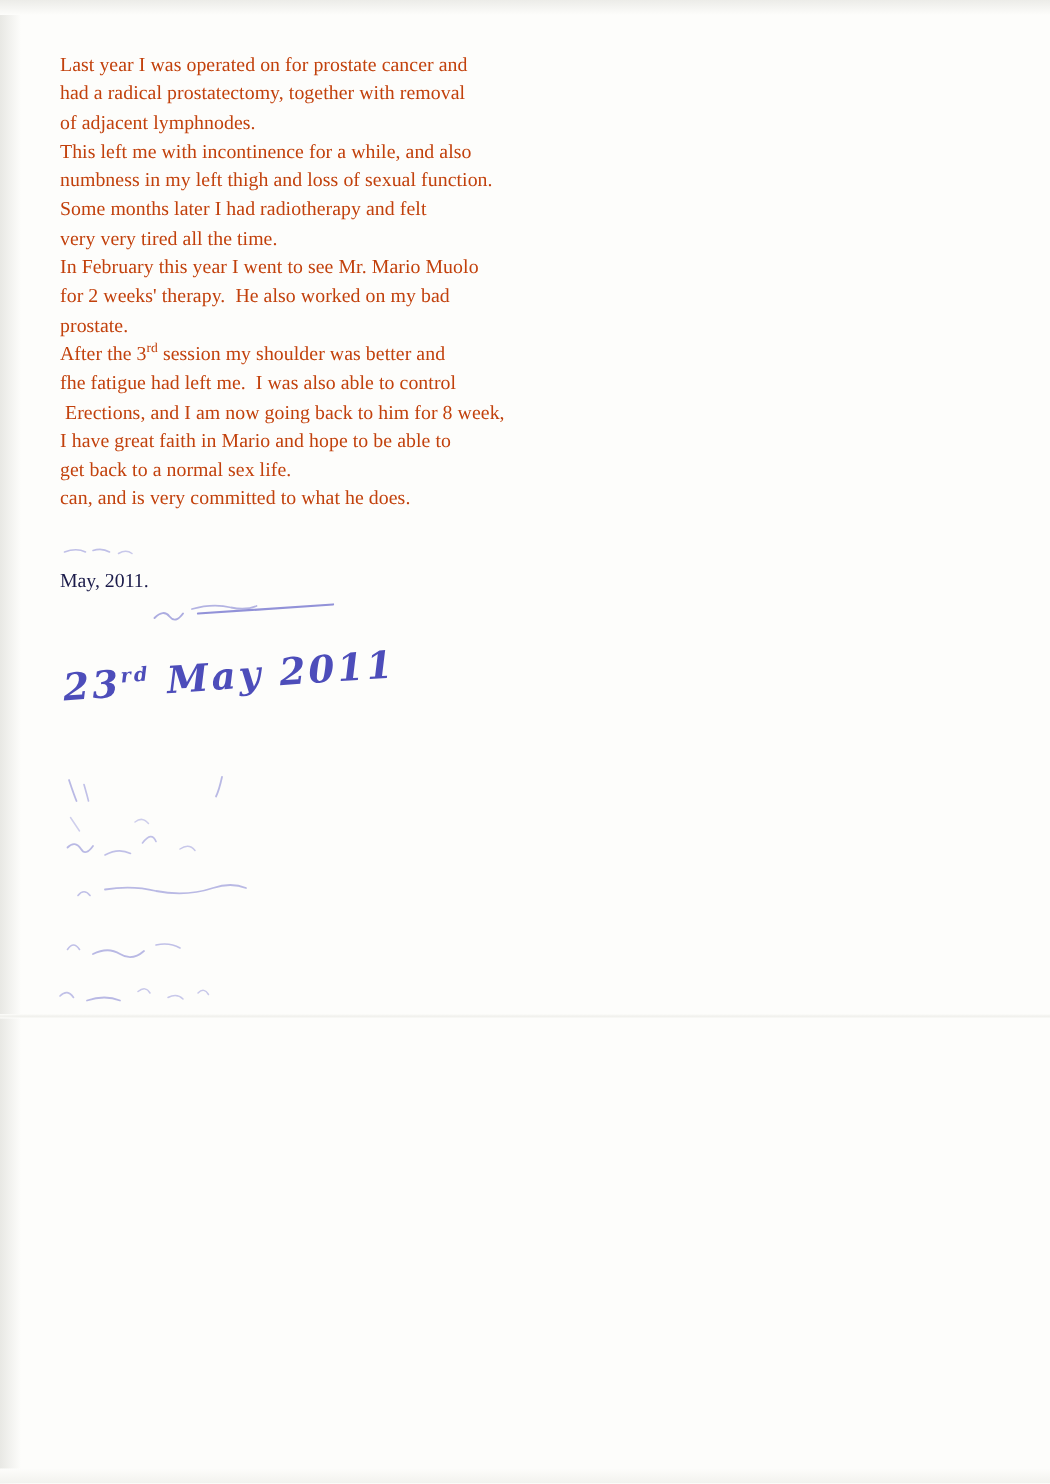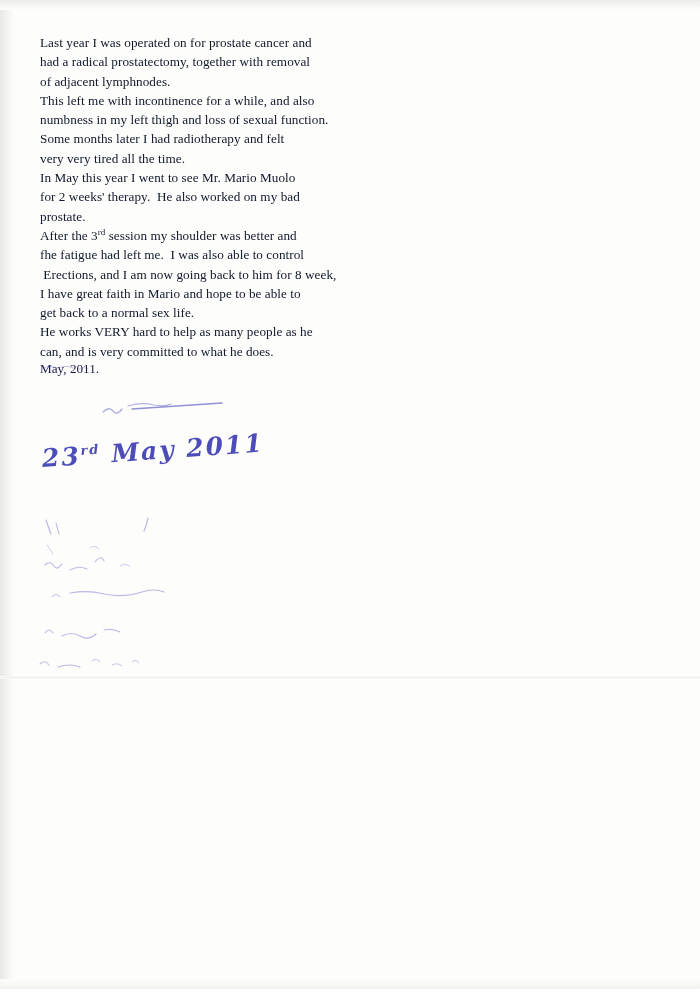--- a/index.html
+++ b/index.html
@@ -52,34 +52,34 @@
   #letter-body {
     position: absolute;
     left: 40px;
     top: 33px;
     width: 340px;
   }
   .letter-line {
     font-family: "Liberation Serif", serif;
     font-size: 13.2px;
     line-height: 19.3px;
-    color: #0f172a;
+    color: #c2410c;
     white-space: pre;
     letter-spacing: 0.05px;
   }
   .letter-line sup {
     font-size: 9px;
     vertical-align: super;
     line-height: 0;
   }
 
   #signoff-date {
     position: absolute;
     left: 40px;
-    top: 359px;
+    top: 377px;
     font-family: "Liberation Serif", serif;
     font-size: 13.2px;
     line-height: 19.3px;
     color: #1b1b4a;
     white-space: pre;
   }
 
   
   .ink {
     position: absolute;
@@ -123,29 +123,28 @@
   <div id="scan-seam"></div>
 
   <div id="letter-body">
     <div class="letter-line">Last year I was operated on for prostate cancer and</div>
     <div class="letter-line">had a radical prostatectomy, together with removal</div>
     <div class="letter-line">of adjacent lymphnodes.</div>
     <div class="letter-line">This left me with incontinence for a while, and also</div>
     <div class="letter-line">numbness in my left thigh and loss of sexual function.</div>
     <div class="letter-line">Some months later I had radiotherapy and felt</div>
     <div class="letter-line">very very tired all the time.</div>
-    <div class="letter-line">In May this year I went to see Mr. Mario Muolo</div>
+    <div class="letter-line">In February this year I went to see Mr. Mario Muolo</div>
     <div class="letter-line">for 2 weeks' therapy.  He also worked on my bad</div>
     <div class="letter-line">prostate.</div>
     <div class="letter-line" id="line-superscript">After the 3<sup>rd</sup> session my shoulder was better and</div>
     <div class="letter-line">fhe fatigue had left me.  I was also able to control</div>
     <div class="letter-line"> Erections, and I am now going back to him for 8 week,</div>
     <div class="letter-line">I have great faith in Mario and hope to be able to</div>
     <div class="letter-line">get back to a normal sex life.</div>
-    <div class="letter-line">He works VERY hard to help as many people as he</div>
     <div class="letter-line">can, and is very committed to what he does.</div>
   </div>
 
   <div id="signoff-date">May, 2011.</div>
 
   <svg id="ink-marks" viewBox="0 0 700 989" xmlns="http://www.w3.org/2000/svg">
     <g stroke="#4a4ac0" fill="none" stroke-linecap="round" opacity="0.75">
 
       <path d="M43 368 q8 -3 14 0 M62 367 q6 -2 11 1" stroke-width="1.1" opacity="0.45"></path>
       <path d="M79 369 q5 -3 9 0" stroke-width="1" opacity="0.4"></path>

